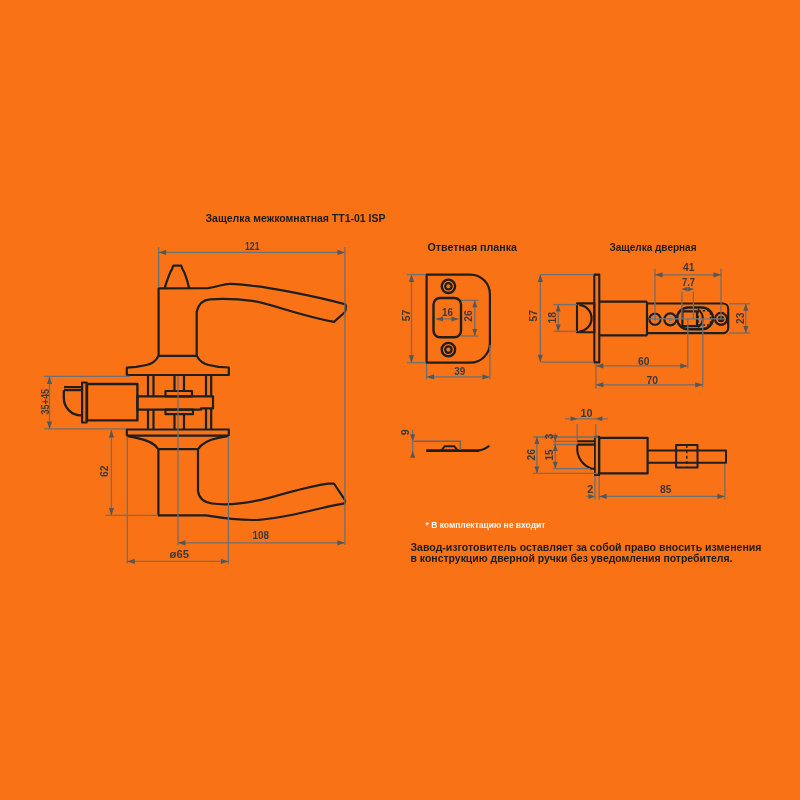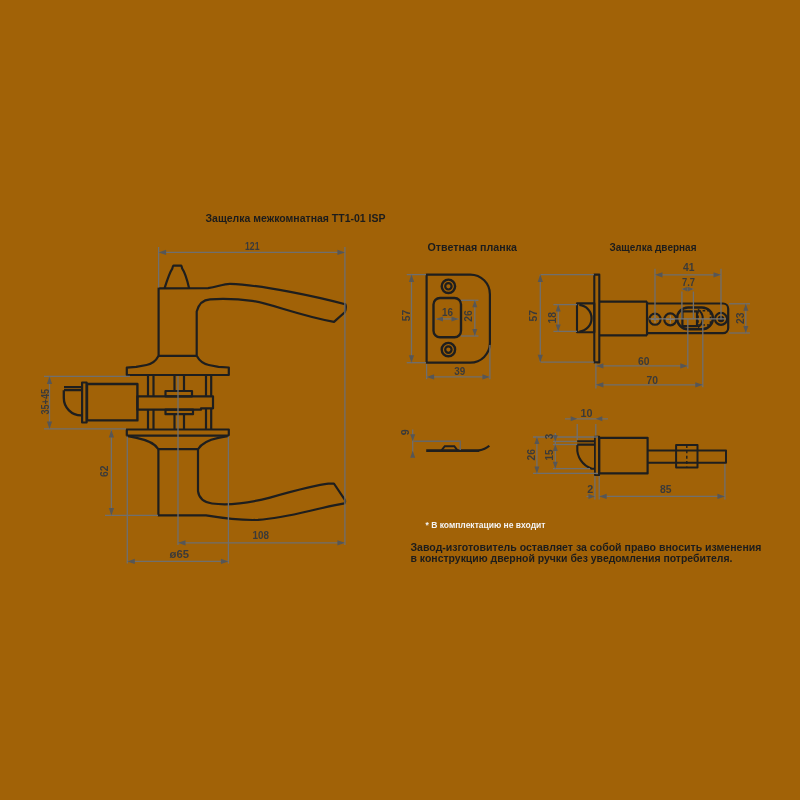--- a/index.html
+++ b/index.html
@@ -1,16 +1,16 @@
 <!DOCTYPE html>
 <html><head>
 <meta charset="utf-8">
 <style>
   html,body{margin:0;padding:0;background:#ffffff;}
-  .page{width:800px;height:800px;position:relative;background:#a16207;overflow:hidden;transform:translateZ(0);will-change:transform;}
+  .page{width:800px;height:800px;position:relative;background:#f97316;overflow:hidden;transform:translateZ(0);will-change:transform;}
   svg{position:absolute;top:0;left:0;}
   text{font-family:"Liberation Sans", sans-serif;font-weight:bold;}
   .dim{fill:#3a3a3a;font-size:10.5px;}
   .lbl{fill:#1c1c1c;font-size:11.5px;}
 </style>
 </head>
 <body>
 <div class="page">
 <svg width="800" height="800" viewBox="0 0 800 800" fill="none">
 

